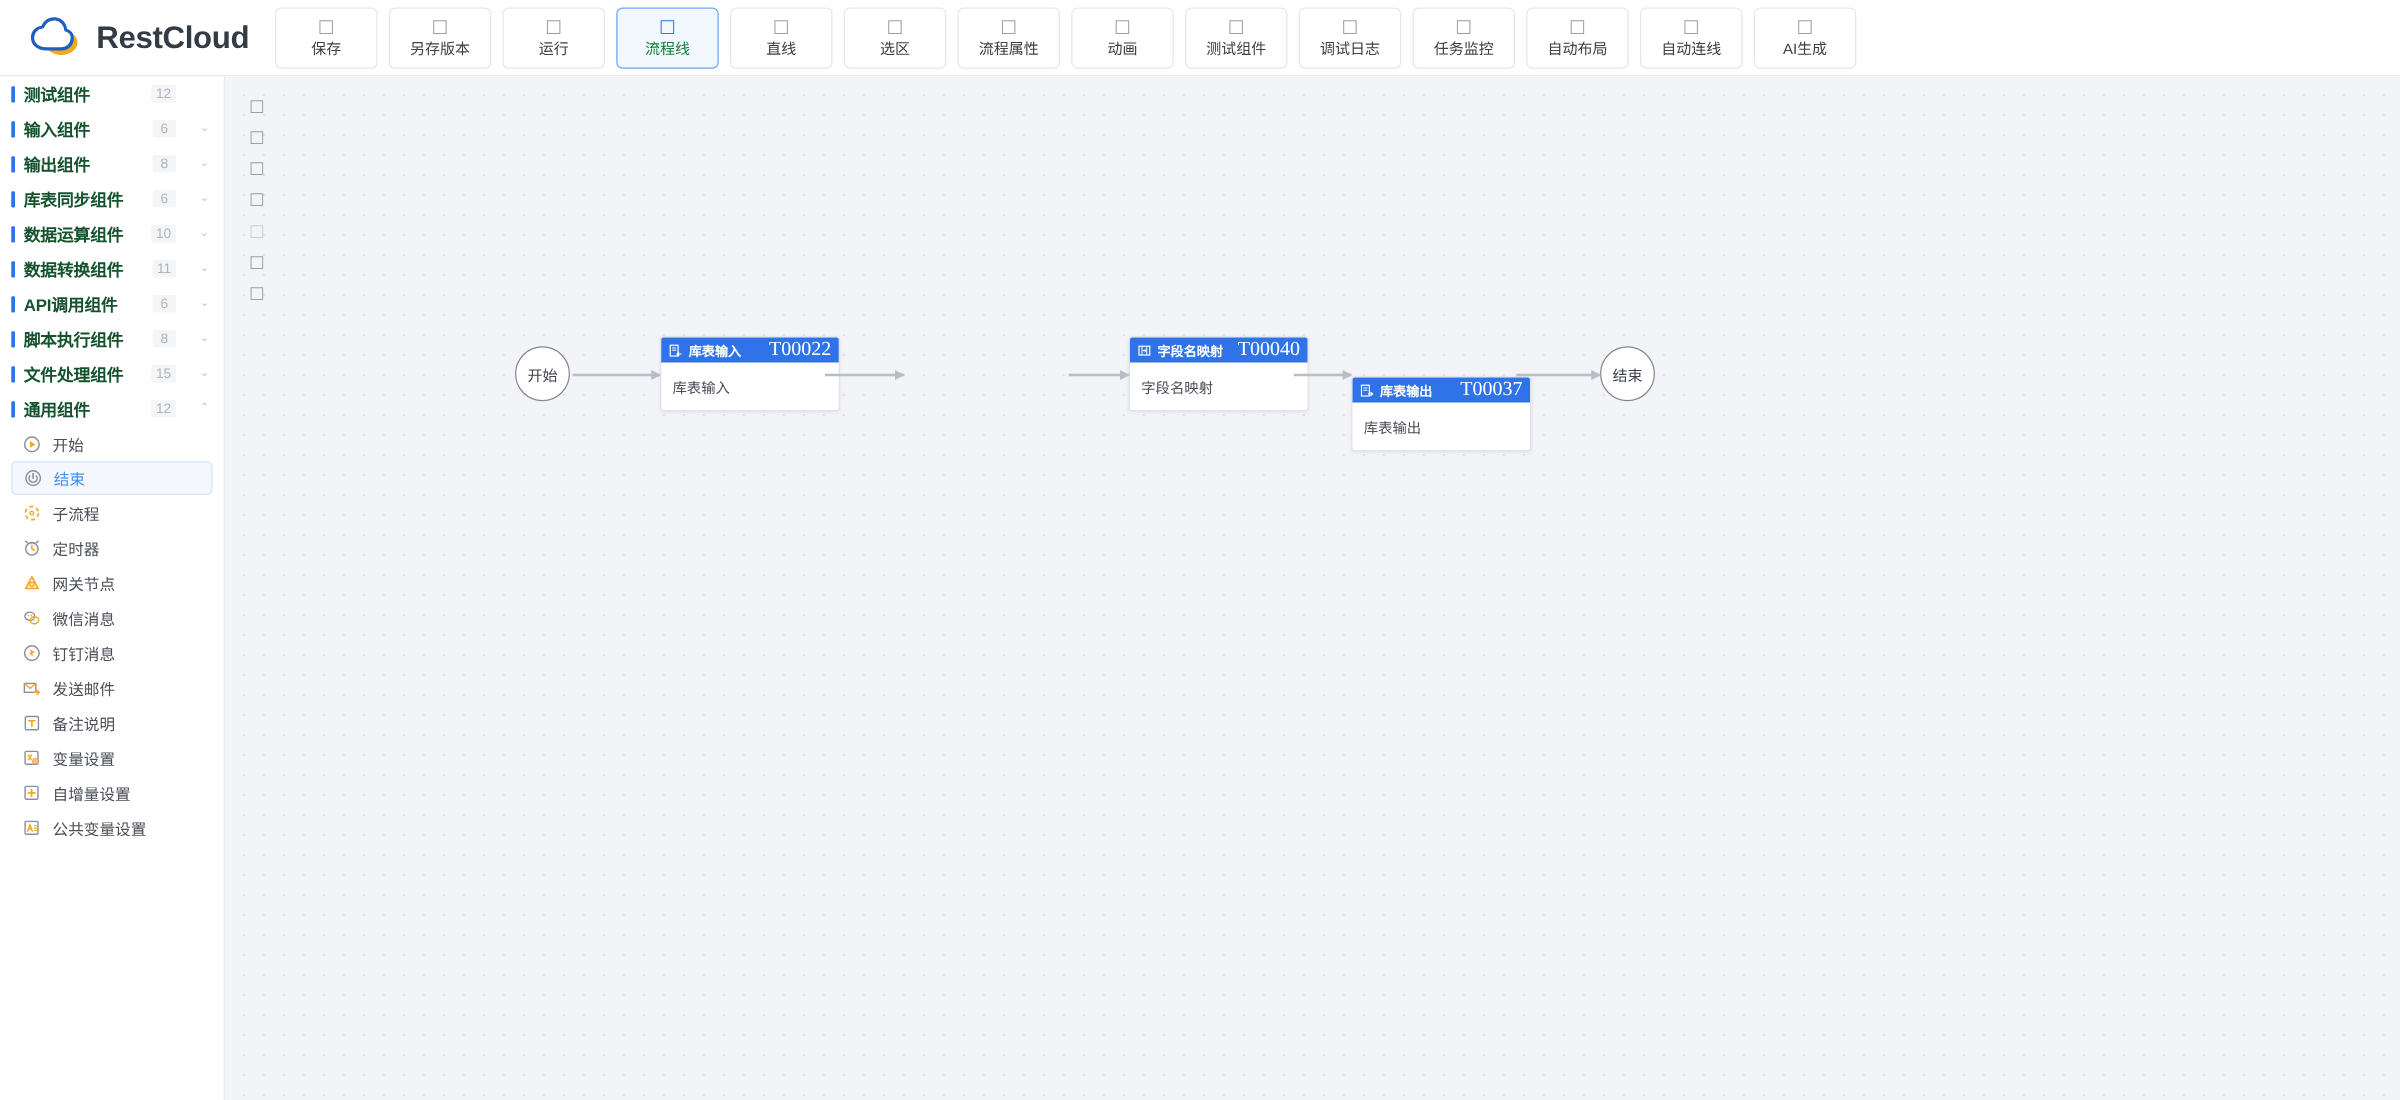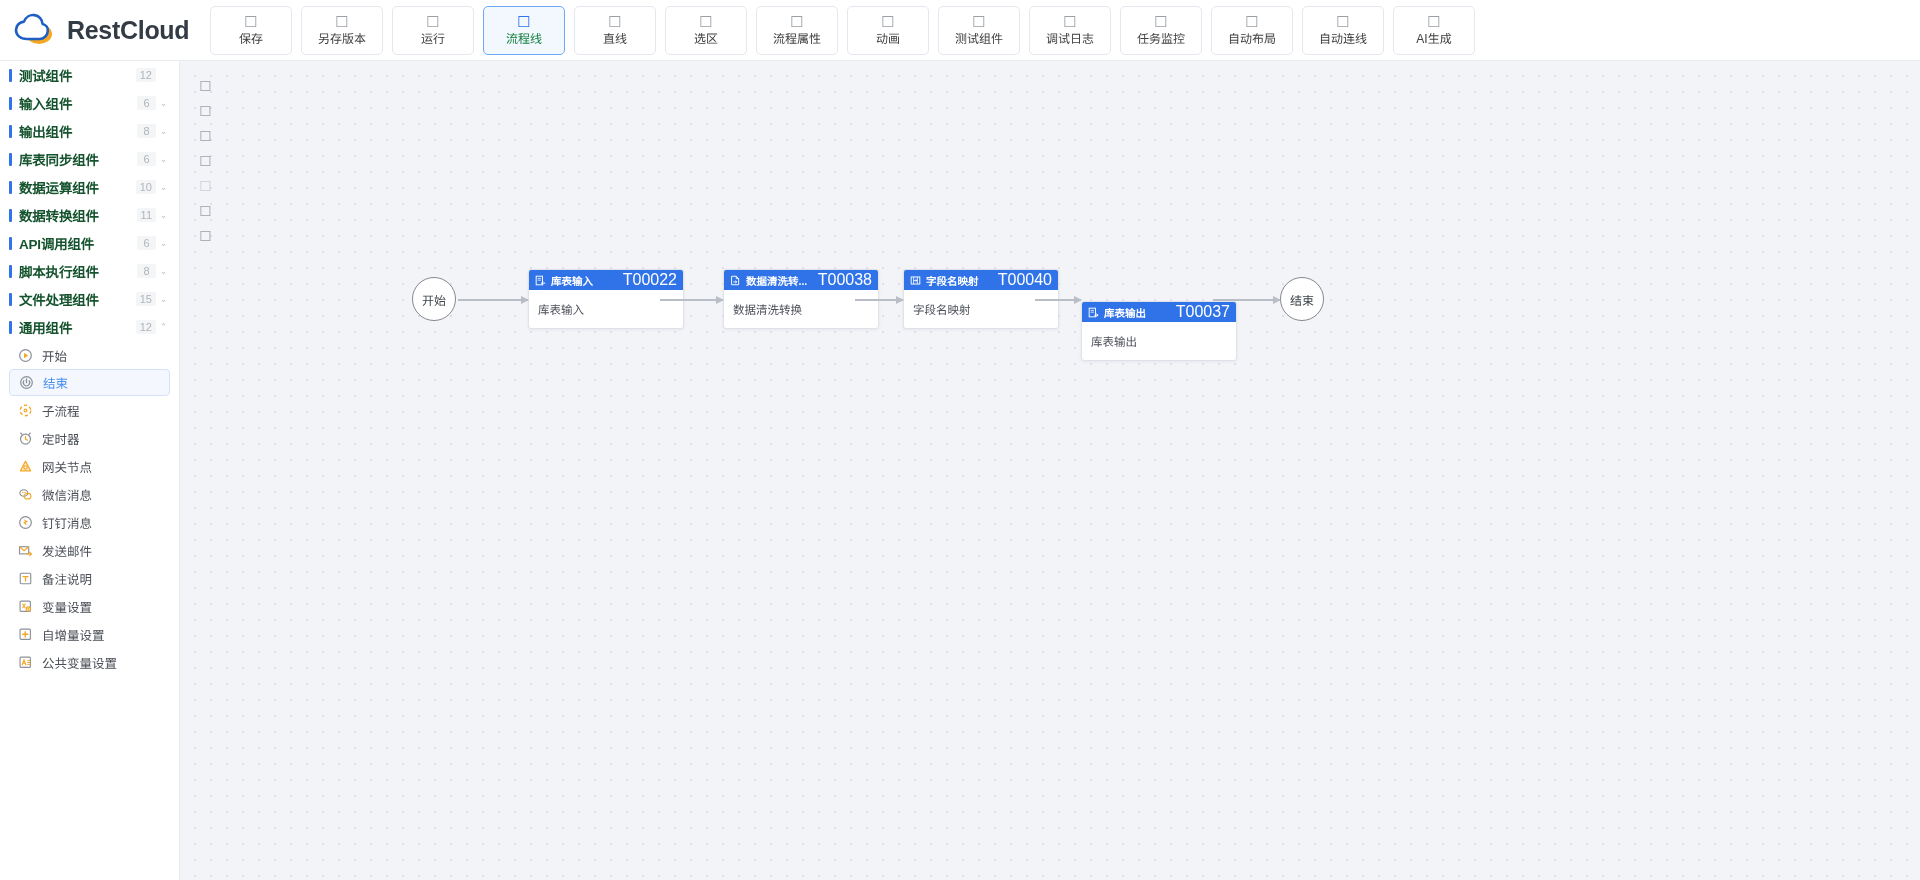--- a/index.html
+++ b/index.html
@@ -11,21 +11,21 @@
     overflow: hidden;
   }
 
   
   .header {
     height: 61px;
     display: flex;
     align-items: center;
     background: #ffffff;
     border-bottom: 1px solid #e9ecef;
-    padding-left: 14px;
+    padding-left: 24px;
     position: relative;
     z-index: 20;
   }
   .brand { display: flex; align-items: center; gap: 11px; width: 196px; flex: 0 0 196px; }
   .brand-logo { width: 42px; height: 34px; position: relative; flex: 0 0 42px; }
   .brand-name {
     font-size: 25px; font-weight: bold; color: #333b45;
     letter-spacing: -0.3px; white-space: nowrap;
   }
 
@@ -88,21 +88,21 @@
     width: 3px; height: 13px; background: #2f74ec;
     border-radius: 1px; margin-right: 7px; flex: 0 0 3px;
   }
   .cat-name {
     font-size: 13.5px; font-weight: bold; color: #14532d;
     flex: 1; white-space: nowrap; letter-spacing: -0.2px;
   }
   .cat-count {
     font-size: 11px; color: #aeb4bc;
     background: #f4f5f7; border-radius: 2px;
-    padding: 1px 4px; margin-right: 3px;
+    padding: 1px 4px; margin-right: 18px;
     min-width: 19px; text-align: center;
   }
   .cat-chev {
     font-size: 9px; color: #b9bfc7; width: 9px; text-align: center;
     font-family: "DejaVu Sans", sans-serif;
   }
 
   .comp {
     height: 28px;
     display: flex; align-items: center;
@@ -151,25 +151,26 @@
   .flow { position: absolute; left: 0; top: 0; width: 100%; height: 100%; }
   .term {
     position: absolute;
     width: 44px; height: 44px; border-radius: 50%;
     background: #ffffff; border: 1.4px solid #84898f;
     display: flex; align-items: center; justify-content: center;
     font-size: 12px; color: #3f444b;
   }
   .node {
     position: absolute;
-    width: 156px;
+    width: 144px;
     background: #ffffff;
     border: 1px solid #dfe3e9;
     border-radius: 3px;
     box-shadow: 0 1px 3px rgba(40,50,70,.07);
+    font-family: Liberation Serif, serif;
   }
   .node-head {
     height: 20px;
     background: #3073e8;
     display: flex; align-items: center;
     padding: 0 6px; gap: 5px;
     border-radius: 2px 2px 0 0;
   }
   .node-head-ico {
     width: 11px; height: 11px; flex: 0 0 11px;
@@ -483,34 +484,20 @@
                 <rect x="1.5" y="1.5" width="8" height="11" fill="none" stroke="#ffffff" stroke-width="1.2"></rect>
                 <path d="M3.4 4.3 H7.6 M3.4 6.6 H7.6" stroke="#ffffff" stroke-width="1"></path>
                 <path d="M12.6 10.4 H8.6 M10.2 8.8 L8.4 10.4 L10.2 12" fill="none" stroke="#ffffff" stroke-width="1.2" stroke-linecap="round"></path>
               </svg>
             </span>
             <span class="node-title">库表输入</span>
             <span class="node-id">T00022</span>
           </div>
           <div class="node-body">库表输入</div>
         </div>
-        <div class="node" style="left: 543px; top: 208px;">
-          <div class="node-head">
-            <span class="node-head-ico">
-              <svg width="11" height="11" viewBox="0 0 14 14">
-                <path d="M2 1.6 H8 L11 4.6 V12.4 H2 Z" fill="none" stroke="#ffffff" stroke-width="1.2" stroke-linejoin="round"></path>
-                <path d="M8 1.6 V4.6 H11" fill="none" stroke="#ffffff" stroke-width="1.1"></path>
-                <path d="M4.6 8.8 H8.4 M7 7.4 L8.6 8.8 L7 10.2" fill="none" stroke="#ffffff" stroke-width="1.1" stroke-linecap="round"></path>
-              </svg>
-            </span>
-            <span class="node-title">数据清洗转...</span>
-            <span class="node-id">T00038</span>
-          </div>
-          <div class="node-body">数据清洗转换</div>
-        </div>
         <div class="node" style="left: 723px; top: 208px;">
           <div class="node-head">
             <span class="node-head-ico">
               <svg width="11" height="11" viewBox="0 0 14 14">
                 <rect x="1.5" y="2.5" width="11" height="9" fill="none" stroke="#ffffff" stroke-width="1.2"></rect>
                 <path d="M4.6 2.5 V11.5 M9.4 2.5 V11.5" stroke="#ffffff" stroke-width="1"></path>
                 <path d="M5.4 7 H8.6 M7.4 5.8 L8.8 7 L7.4 8.2" fill="none" stroke="#ffffff" stroke-width="1" stroke-linecap="round"></path>
               </svg>
             </span>
             <span class="node-title">字段名映射</span>

